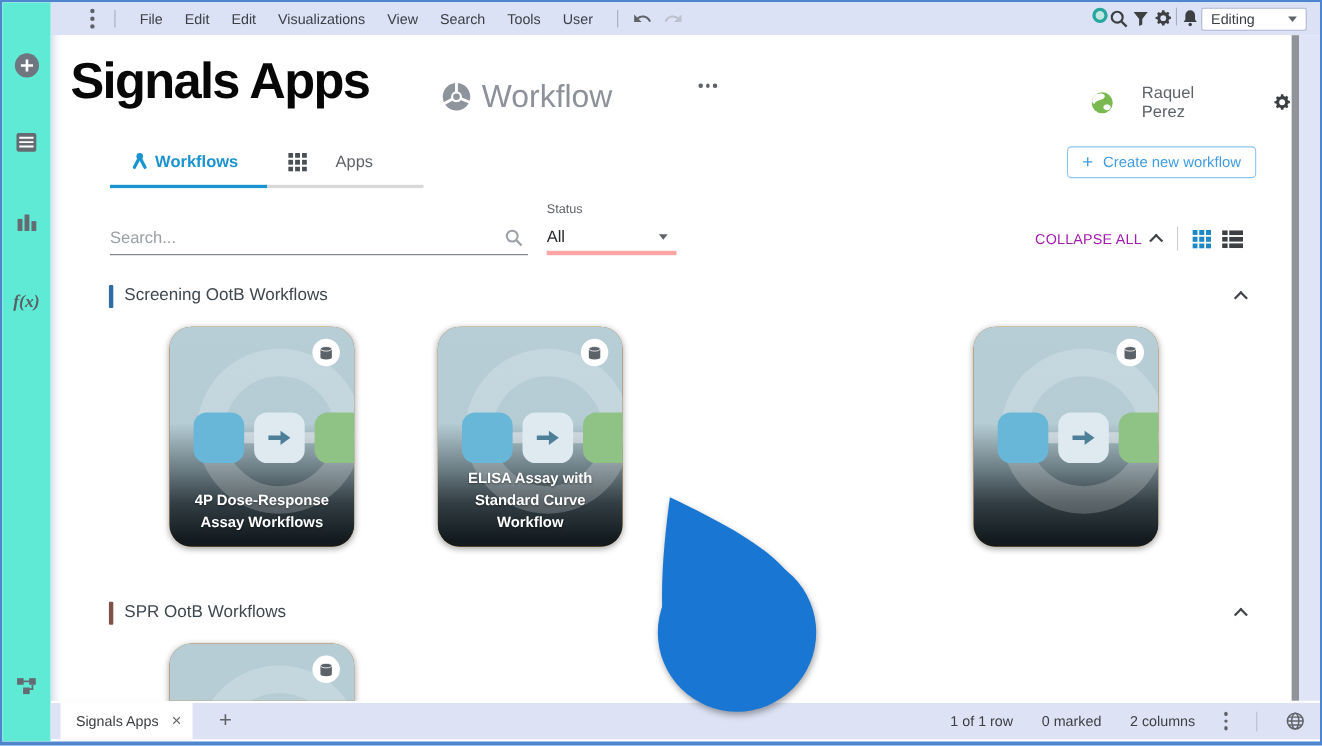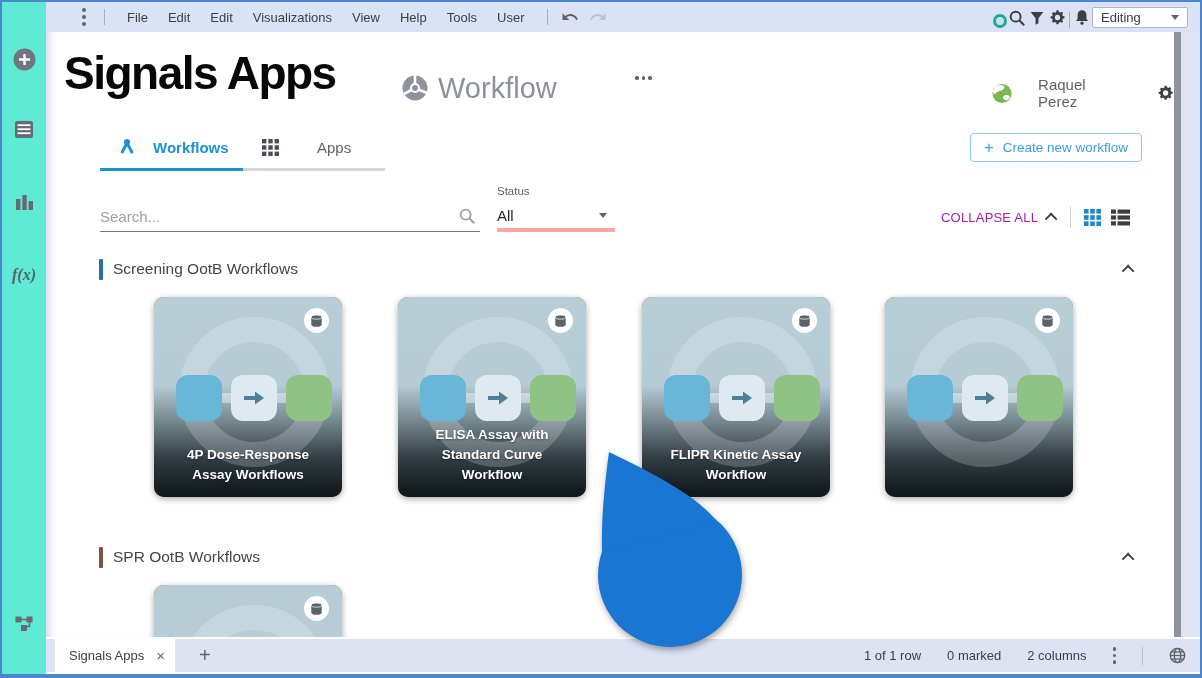--- a/index.html
+++ b/index.html
@@ -9,21 +9,21 @@
   .window { position:relative; width:1202px; height:678px; background:#fff;
             border:2px solid #4d86cf; border-bottom-width:4px; overflow:hidden; }
 
   
   .menubar { position:absolute; left:44px; top:0; right:0; height:30px; background:#dbe2f6;
              display:flex; align-items:center; font-size:13px; color:#3b4045; padding:0 12px 0 30px; }
   .menu-item { padding:0 10px; cursor:default; white-space:nowrap; }
   .vdiv { width:1px; height:16px; background:#a7adbe; margin:0 12px; }
   .kebab { display:inline-flex; flex-direction:column; gap:3px; padding:0 6px; }
   .kebab i { width:4px; height:4px; border-radius:50%; background:#5f6368; }
-  .mb-right { margin-left:auto; display:flex; align-items:flex-end; }
+  .mb-right { margin-left:auto; display:flex; align-items:flex-start; }
   .icon-btn { display:inline-flex; align-items:center; justify-content:center; width:20px; height:20px; }
   .editing-select { width:96px; height:21px; background:#fff; border:1px solid #aeb4cb; border-radius:2px;
                     display:flex; align-items:center; padding:0 8px; font-size:13px; color:#3b4045; }
   .caret-down { width:0; height:0; border-left:4px solid transparent; border-right:4px solid transparent;
                 border-top:5px solid #5f6368; margin-left:auto; }
   .live-dot { width:14px; height:14px; border-radius:50%; background:#bfe8e4; border:3px solid #27a69d; }
 
   
   .sidebar { position:absolute; left:0; top:0; bottom:0; width:44px; background:#5eead4; z-index:5; }
   .side-icon { position:absolute; left:0; width:44px; display:flex; justify-content:center; color:#646b73; }
@@ -38,21 +38,21 @@
   .app-title { position:absolute; left:18px; top:14px; font-size:46px; font-weight:bold; color:#070707; letter-spacing:-1.5px; }
   .doc-title { position:absolute; left:392px; top:40px; font-size:29px; color:#8d929a; }
   .pie-icon { position:absolute; left:355px; top:42px; }
   .more-h { position:absolute; left:589px; top:44px; display:flex; gap:3px; }
   .more-h i { width:3.5px; height:3.5px; border-radius:50%; background:#5f6368; }
   .user-chip { position:absolute; left:946px; top:44px; display:flex; align-items:center; gap:26px; }
   .user-name { font-size:15px; color:#5f6368; }
 
   
   .tab-underline { position:absolute; top:136px; height:3px; }
-  .tab-label { position:absolute; top:107px; font-size:15px;margin-left:12px; }
+  .tab-label { position:absolute; top:107px; font-size:15px; }
   .wf-label { left:95px; color:#1b93d0; font-weight:bold; }
   .apps-label { left:259px; color:#5f6368; }
 
   .create-btn { position:absolute; left:924px; top:101px; width:172px; height:29px; background:#fff;
                 border:1px solid #8cc5ee; border-radius:4px; display:flex; align-items:center; justify-content:center;
                 gap:9px; color:#3f9ce2; font-size:13.5px; }
   .plus-glyph { font-size:17px; line-height:1; }
 
   
   .search-wrap { position:absolute; left:54px; top:170px; width:380px; border-bottom:1px solid #75797e; height:30px; }
@@ -71,21 +71,21 @@
   .collapse-row .chev-up { margin-left:10px; }
   .collapse-row .vdiv2 { width:1px; height:22px; background:#cfcfcf; margin:0 13px; }
 
   
   .section-head { position:absolute; left:53px; right:28px; height:26px; display:flex; align-items:center; }
   .section-bar { width:4px; height:21px; border-radius:1px; }
   .section-title { margin-left:10px; font-size:15.5px; color:#3f474e; }
   .section-chev { margin-left:auto; margin-right:12px; }
 
   
-  .card { position:absolute; width:188px; height:200px; border-radius:10px; overflow:hidden;
+  .card { position:absolute; width:168px; height:200px; border-radius:20px; overflow:hidden;
           box-shadow:0 2px 6px rgba(0,0,0,.35); background:#a16207; }
   .card-bg { position:absolute; inset:0;
              background:linear-gradient(180deg,#b7ced7 0%,#b5ccd5 44%,#6f8087 64%,#333f45 80%,#121a1e 97%); }
   .card-ring { position:absolute; left:25px; top:20px; width:150px; height:150px; border-radius:50%;
                border:25px solid rgba(255,255,255,.20); }
   .card-line { position:absolute; left:28px; top:96px; width:144px; height:10px; border-radius:5px;
                background:rgba(255,255,255,.42); }
   .node { position:absolute; top:78px; width:46px; height:46px; border-radius:12px; }
   .n1 { left:22px; background:#68b6d8; }
   .n2 { left:77px; background:#dfeaf0; display:flex; align-items:center; justify-content:center; }
@@ -123,21 +123,21 @@
         <i></i>
         <i></i>
         <i></i>
       </span>
     <span class="vdiv"></span>
     <span class="menu-item">File</span>
     <span class="menu-item">Edit</span>
     <span class="menu-item">Edit</span>
     <span class="menu-item">Visualizations</span>
     <span class="menu-item">View</span>
-    <span class="menu-item">Help</span>
+    <span class="menu-item">Search</span>
     <span class="menu-item">Tools</span>
     <span class="menu-item">User</span>
     <span class="vdiv"></span>
     <span class="icon-btn">
       <svg width="18" height="18" viewBox="0 0 24 24" fill="#5f6368">
           <path d="M12.5 8c-2.65 0-5.05.99-6.9 2.6L2 7v9h9l-3.62-3.62c1.39-1.16 3.16-1.88 5.12-1.88 3.54 0 6.55 2.31 7.6 5.5l2.37-.78C21.08 11.03 17.15 8 12.5 8z"></path>
         </svg>
     </span>
     <span class="icon-btn" style="margin-left:8px">
       <svg width="18" height="18" viewBox="0 0 24 24" fill="#bcc1cd">
@@ -376,40 +376,20 @@
       <div class="node n3"></div>
       <div class="card-badge">
         <svg width="13" height="14" viewBox="0 0 12 12" fill="#5b6268">
             <path d="M1.2 2.4v7c0 1.1 2.1 1.9 4.8 1.9s4.8-.8 4.8-1.9v-7z"></path>
             <ellipse cx="6" cy="2.4" rx="4.8" ry="1.9" stroke="#fff" stroke-width=".7"></ellipse>
           </svg>
       </div>
       <div class="card-title">ELISA Assay with Standard Curve Workflow</div>
     </div>
 
-    <div class="card" style="left:596px;top:265px">
-      <div class="card-bg"></div>
-      <div class="card-ring"></div>
-      <div class="card-line"></div>
-      <div class="node n1"></div>
-      <div class="node n2">
-        <svg width="22" height="14" viewBox="0 0 22 14">
-            <line x1="1" y1="7" x2="13" y2="7" stroke="#4e7f99" stroke-width="4"></line>
-            <path d="M12 0.5 21 7l-9 6.5z" fill="#4e7f99"></path>
-          </svg>
-      </div>
-      <div class="node n3"></div>
-      <div class="card-badge">
-        <svg width="13" height="14" viewBox="0 0 12 12" fill="#5b6268">
-            <path d="M1.2 2.4v7c0 1.1 2.1 1.9 4.8 1.9s4.8-.8 4.8-1.9v-7z"></path>
-            <ellipse cx="6" cy="2.4" rx="4.8" ry="1.9" stroke="#fff" stroke-width=".7"></ellipse>
-          </svg>
-      </div>
-      <div class="card-title">FLIPR Kinetic Assay Workflow</div>
-    </div>
 
     <div class="card" style="left:839px;top:265px">
       <div class="card-bg"></div>
       <div class="card-ring"></div>
       <div class="card-line"></div>
       <div class="node n1"></div>
       <div class="node n2">
         <svg width="22" height="14" viewBox="0 0 22 14">
             <line x1="1" y1="7" x2="13" y2="7" stroke="#4e7f99" stroke-width="4"></line>
             <path d="M12 0.5 21 7l-9 6.5z" fill="#4e7f99"></path>

